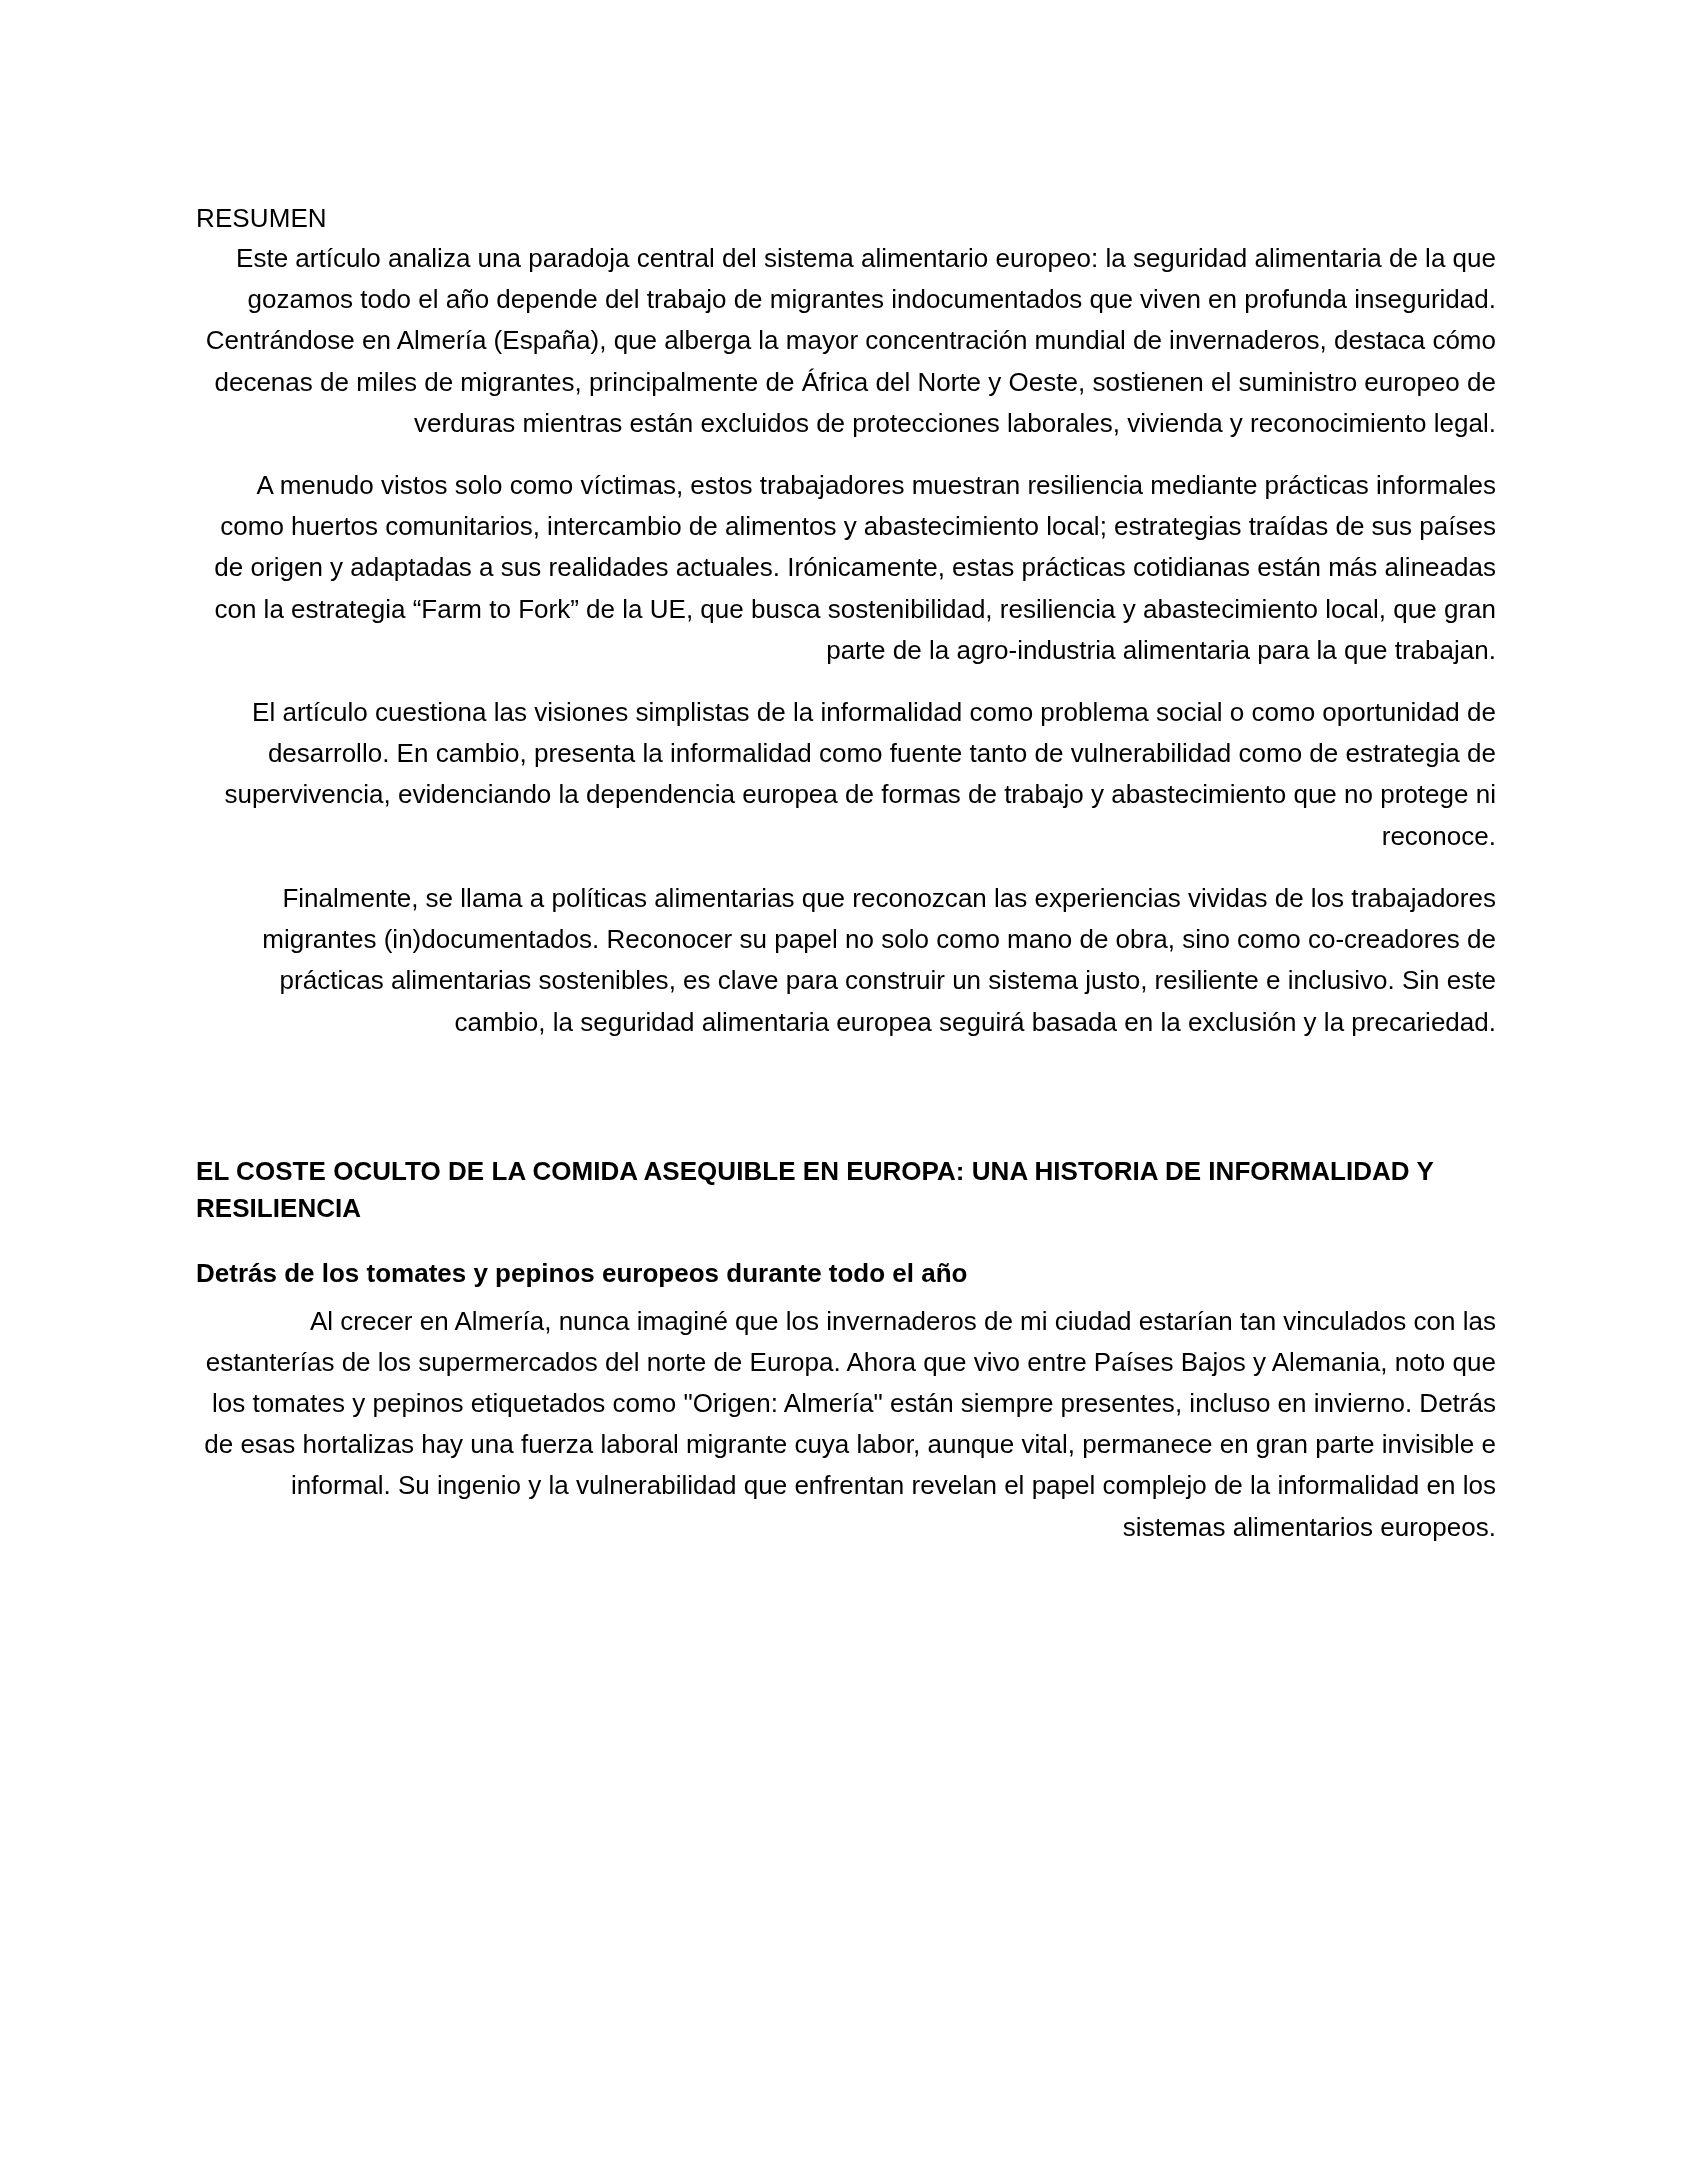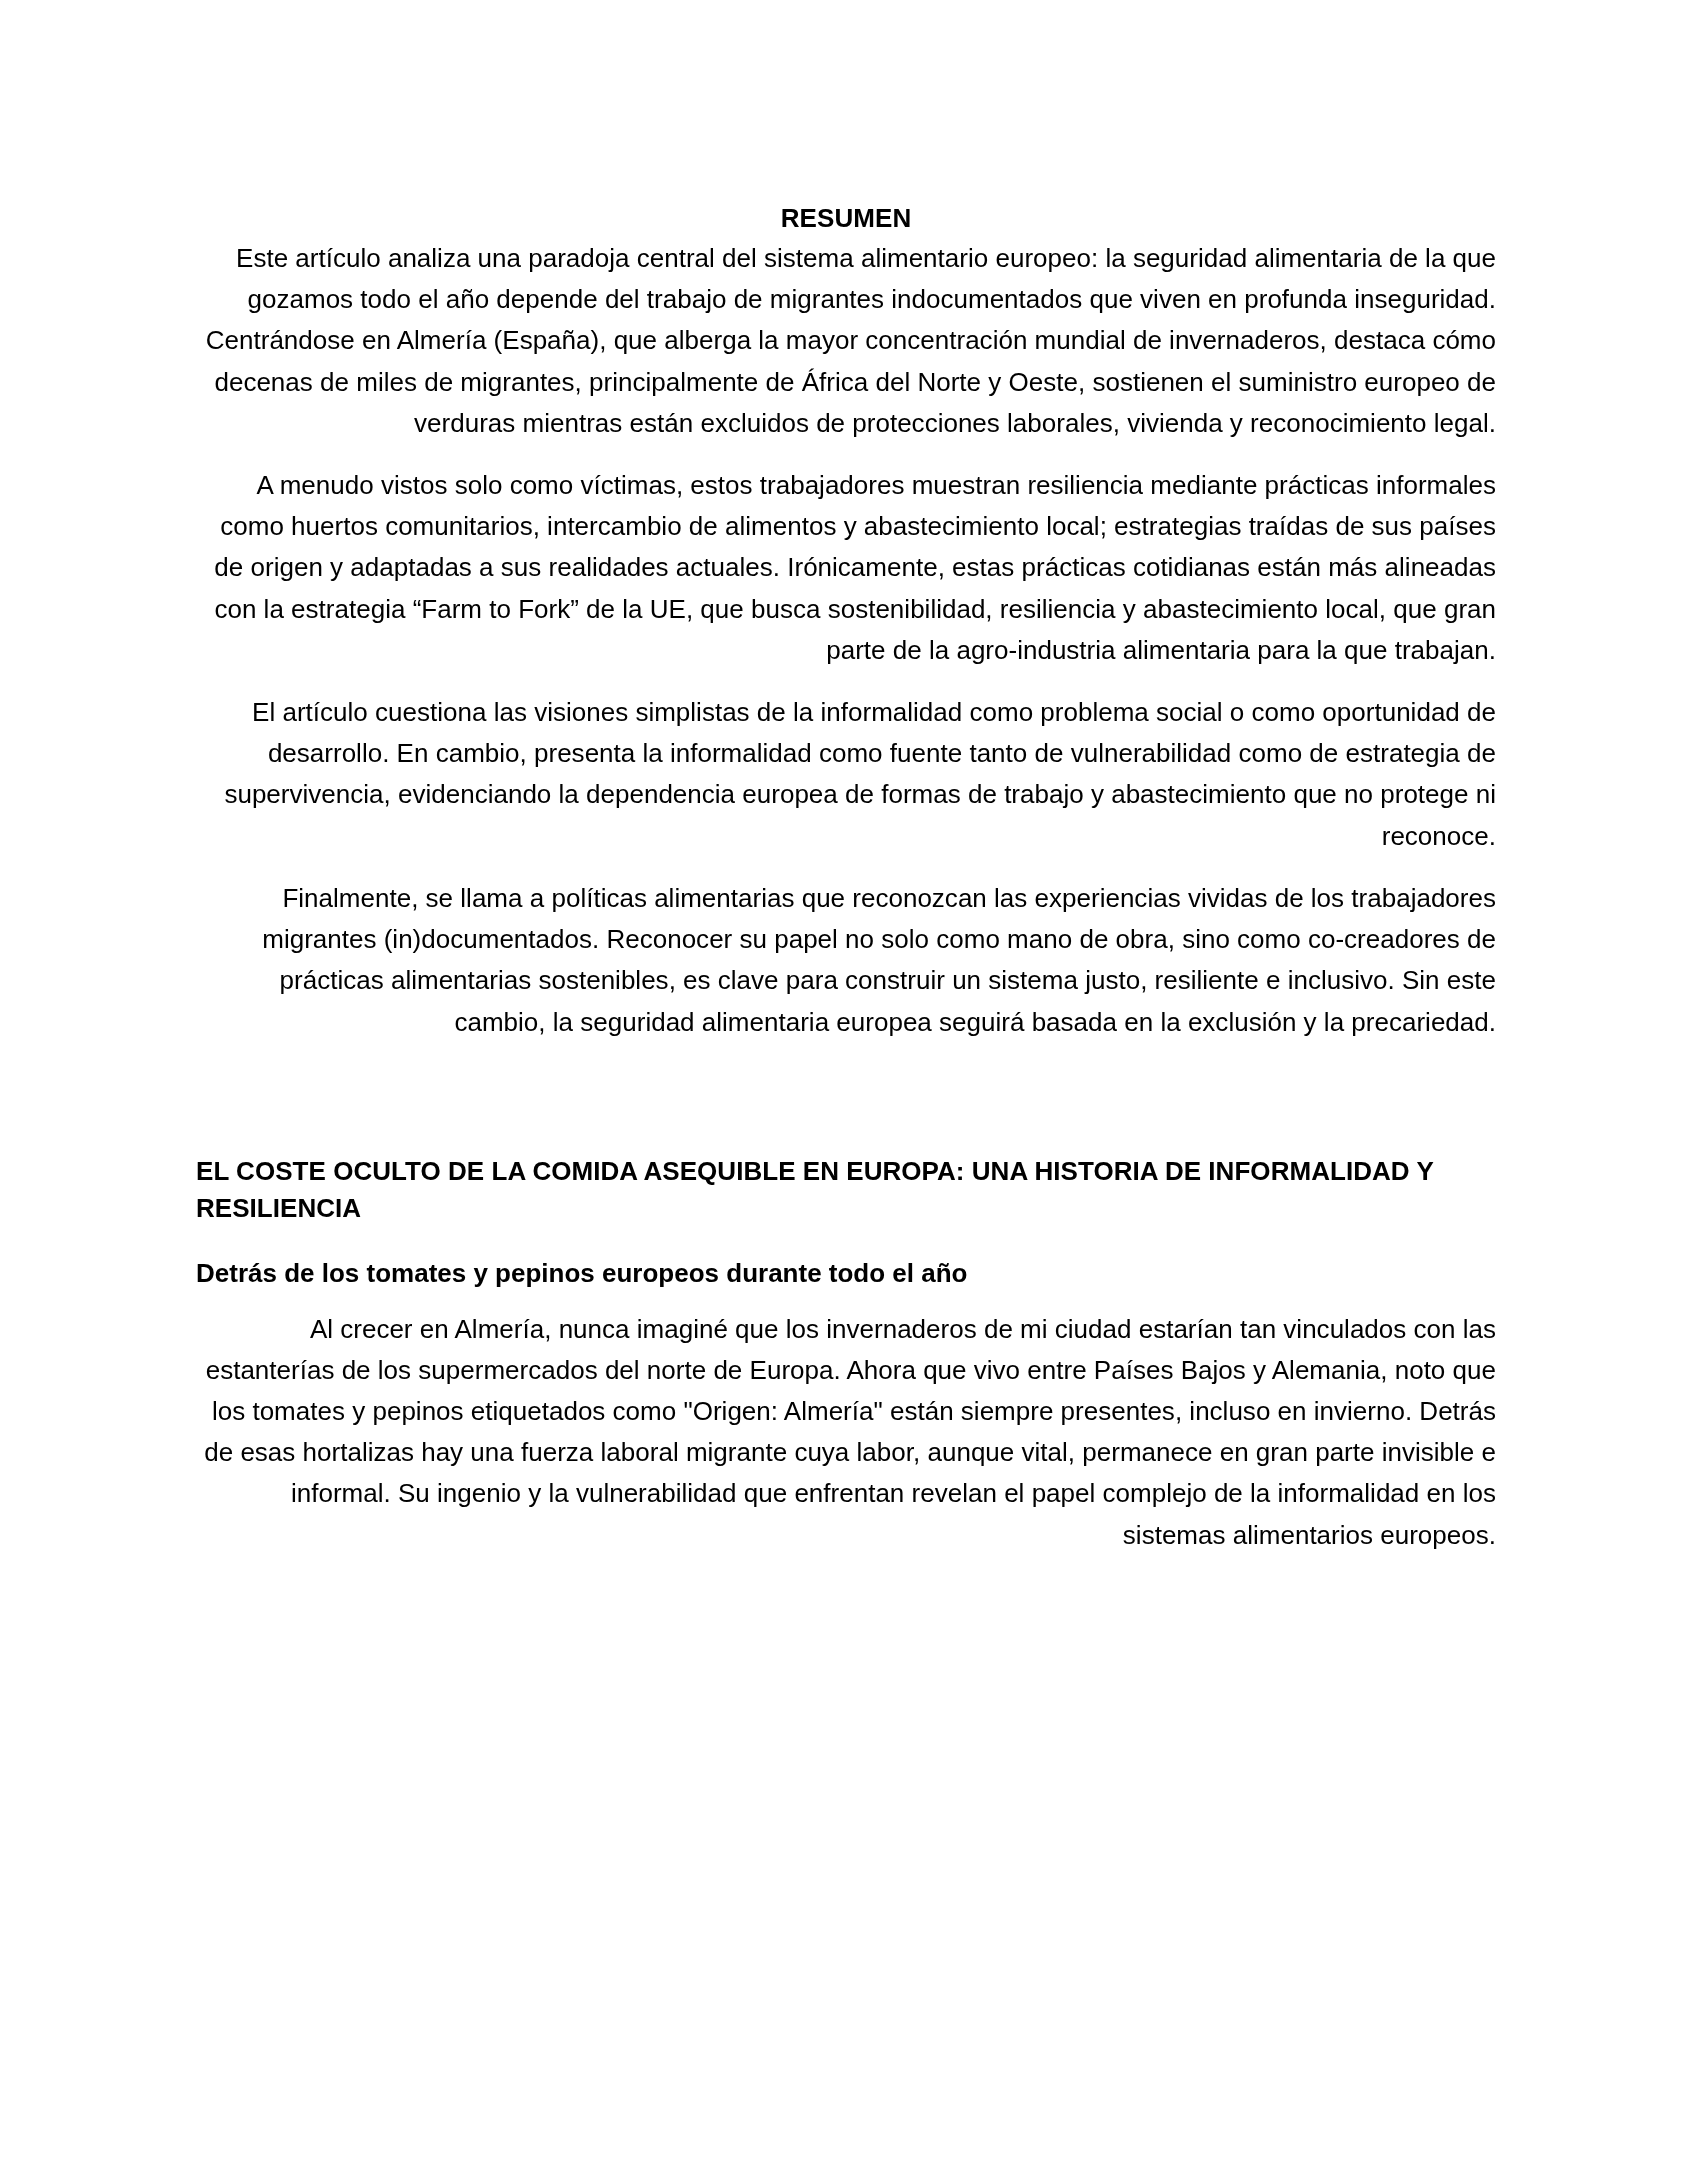--- a/index.html
+++ b/index.html
@@ -20,25 +20,24 @@
     height: 2181px;
     background: #ffffff;
     box-sizing: border-box;
     padding: 201px 189px 0 196px;
   }
   .doc-body {
     width: 1300px;
   }
   .section-heading {
     font-size: 26px;
-    font-weight: bold;
+    font-weight: normal;
     line-height: 1.36;
     margin: 0 0 1.7px 0;
     letter-spacing: 0.1px;
-    text-align: center;
   }
   p.para {
     font-size: 26px;
     line-height: 1.585;
     margin: 0 0 21px 0;
     text-align: right;
     letter-spacing: 0.01px;
   }
   p.para.tight-top {
     margin-top: 0;
@@ -50,21 +49,21 @@
     font-size: 26px;
     font-weight: bold;
     line-height: 1.45;
     margin: 0 0 25.6px 0;
     letter-spacing: 0.04px;
   }
   .sub-heading {
     font-size: 26px;
     font-weight: bold;
     line-height: 1.5;
-    margin: 0 0 16px 0;
+    margin: 0 0 8px 0;
   }
 </style>
 </head>
 <body>
 
 <div class="page">
   <div class="doc-body">
 
     <h2 class="section-heading">RESUMEN</h2>
 

